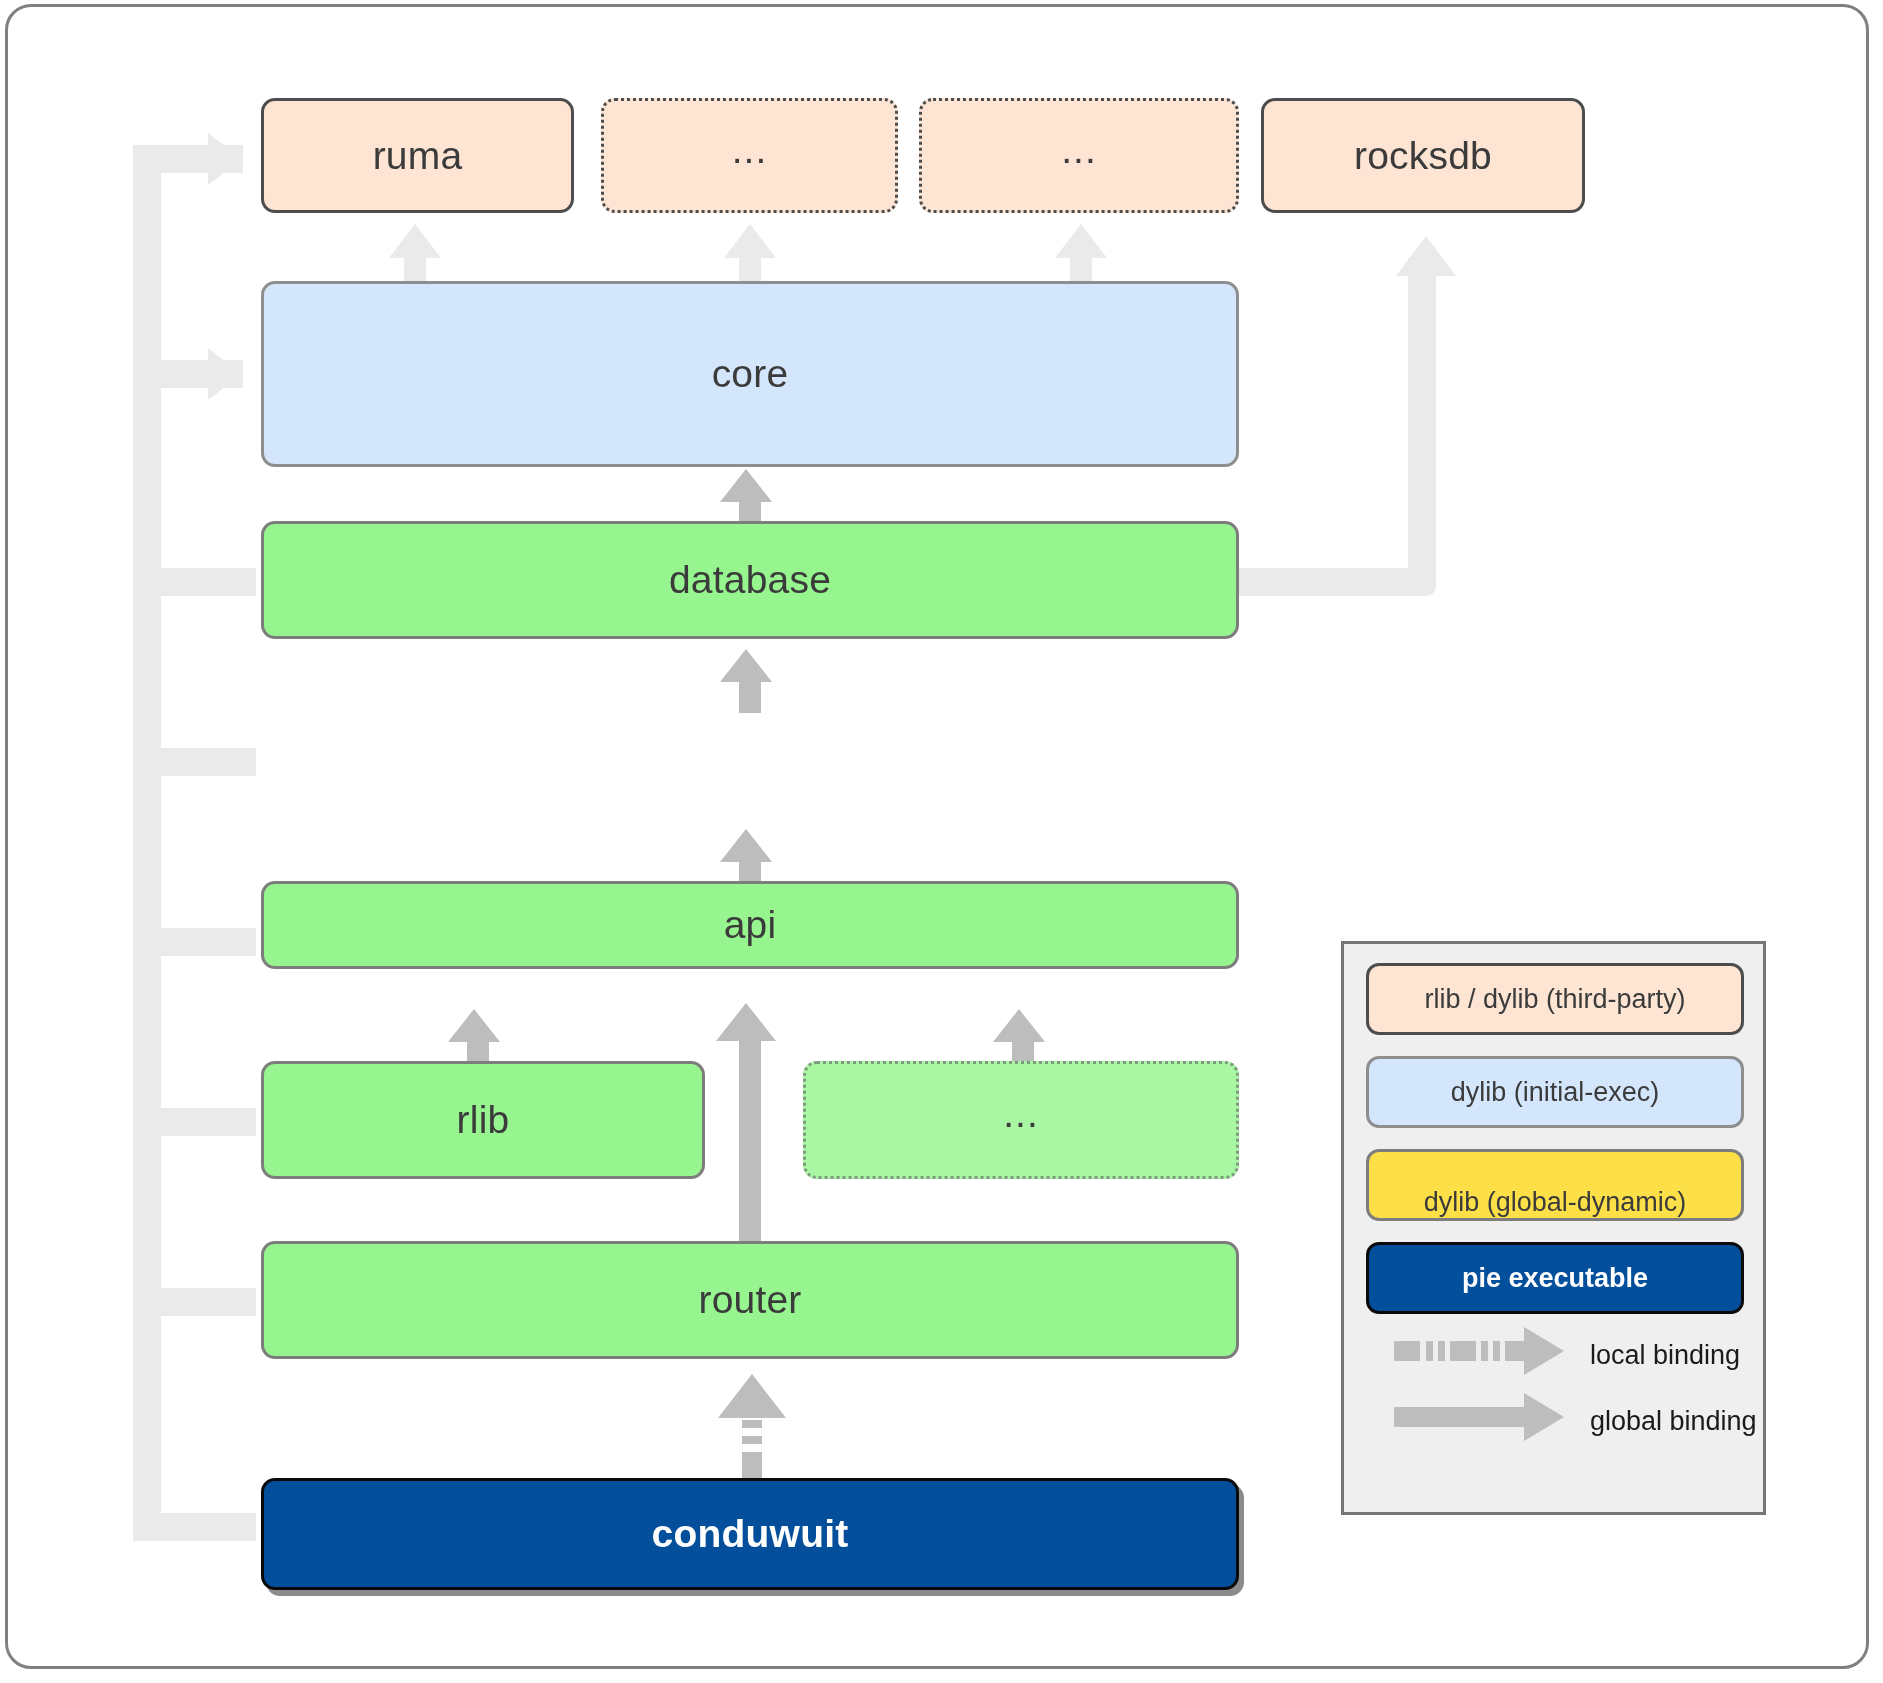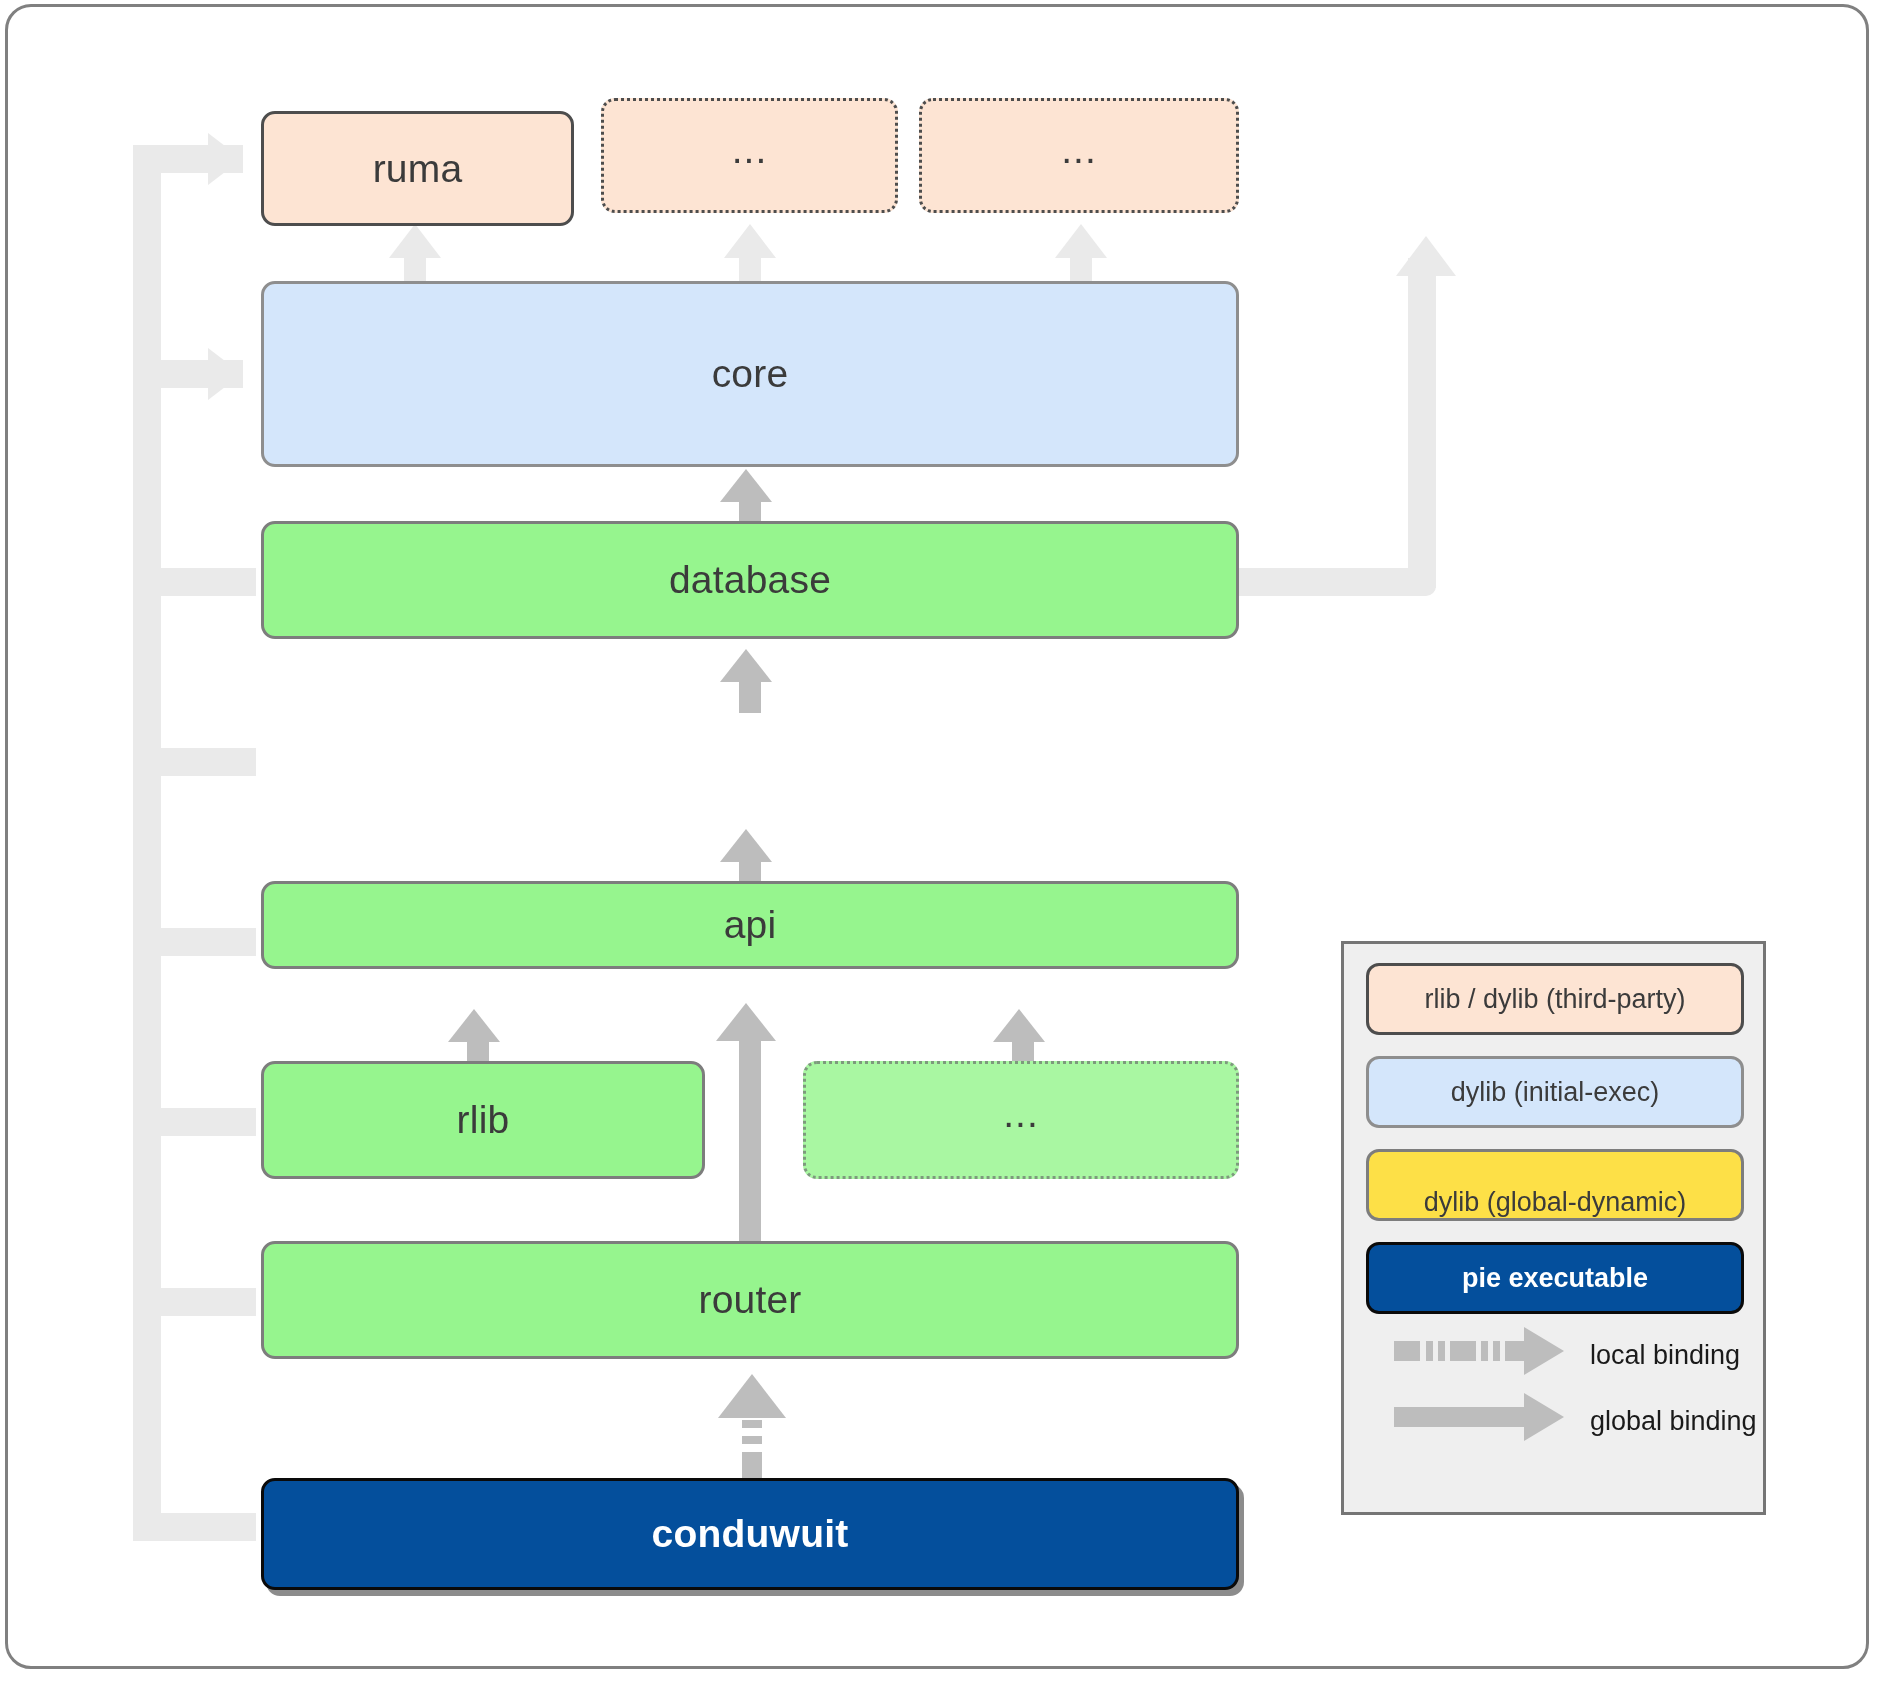--- a/index.html
+++ b/index.html
@@ -173,32 +173,35 @@
   <div class="arrow-up-d" style="left:993px;top:1009px;border-left-width:26px;border-right-width:26px;border-bottom-width:33px;"></div>
 
   <div class="bar-d" style="left:739px;top:1035px;width:22px;height:210px;"></div>
   <div class="arrow-up-d" style="left:716px;top:1003px;border-left-width:30px;border-right-width:30px;border-bottom-width:38px;"></div>
 
   <div class="bar-d" style="left:742px;top:1452px;width:20px;height:28px;"></div>
   <div class="bar-d" style="left:742px;top:1436px;width:20px;height:8px;"></div>
   <div class="bar-d" style="left:742px;top:1420px;width:20px;height:8px;"></div>
   <div class="arrow-up-d" style="left:718px;top:1374px;border-left-width:34px;border-right-width:34px;border-bottom-width:44px;"></div>
 
-  <div class="node third" style="left:261px;top:98px;width:313px;height:115px;margin-top:13px;">
+  <div class="node third" style="left:261px;top:98px;width:313px;height:115px;">
     <span>ruma</span>
   </div>
 
   <div class="node third ghost" style="left:601px;top:98px;width:297px;height:115px;">
     <span class="dots">...</span>
   </div>
 
   <div class="node third ghost" style="left:919px;top:98px;width:320px;height:115px;">
     <span class="dots">...</span>
   </div>
 
+  <div class="node third" style="left:1261px;top:98px;width:324px;height:115px;">
+    <span>rocksdb</span>
+  </div>
 
   <div class="node global" style="left:261px;top:521px;width:978px;height:118px;">
     <span>database</span>
   </div>
 
   <div class="node initial" style="left:261px;top:281px;width:978px;height:186px;">
     <span>core</span>
   </div>
 
 

